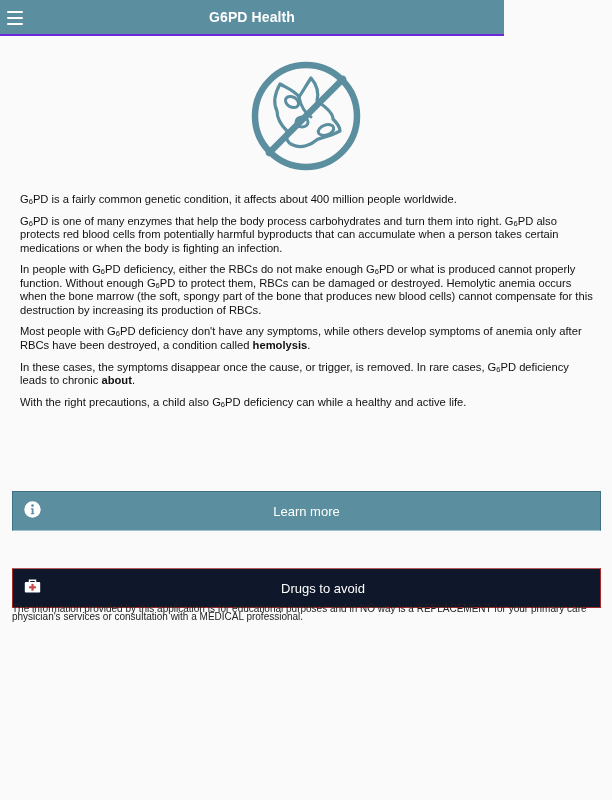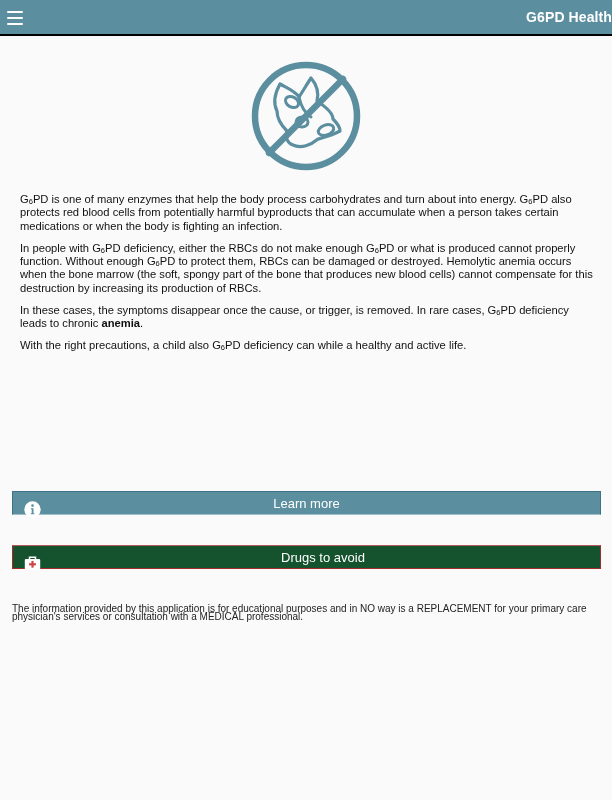--- a/index.html
+++ b/index.html
@@ -1,45 +1,45 @@
 <!DOCTYPE html>
 <html><head>
 <meta charset="utf-8">
 <style>
   * { box-sizing: border-box; margin: 0; padding: 0; }
   html, body { width: 612px; height: 800px; background: #fafafa; overflow: hidden; }
   body { font-family: "Liberation Sans", sans-serif; color: #111; position: relative; }
 
   .appbar {
-    position: absolute; left: 0; top: 0; width: 612px; height: 36px;
-    background: #5b8e9f; border-bottom: 2px solid #000000;
-    display: flex; align-items: center; justify-content: flex-end;
+    position: absolute; left: 0; top: 0; width: 504px; height: 36px;
+    background: #5b8e9f; border-bottom: 2px solid #6d28d9;
+    display: flex; align-items: center; justify-content: center;
   }
   .menu-btn {
     position: absolute; left: 7px; top: 11px; width: 16px; height: 14px;
     display: flex; flex-direction: column; justify-content: space-between; cursor: pointer;
   }
   .menu-btn span { display: block; height: 2px; background: #fff; border-radius: 1px; }
   .app-title { color: #fff; font-size: 14px; font-weight: bold; letter-spacing: 0.1px; }
 
   .hero { position: absolute; left: 247px; top: 57px; width: 118px; height: 118px; }
 
   .content { position: absolute; left: 20px; top: 193px; width: 578px; font-size: 11.2px; line-height: 13.4px; color: #111; }
   .content p { margin-bottom: 8.4px; }
   .content sub { font-size: 7.5px; vertical-align: -1px; line-height: 0; }
   .content b { font-weight: bold; }
 
   .btn {
-    position: absolute; left: 12px; width: 589px; height: 24px;
+    position: absolute; left: 12px; width: 589px; height: 40px;
     display: flex; align-items: center; justify-content: center;
     color: #fff; font-size: 13px; cursor: pointer;
   }
   .btn .ico { position: absolute; left: 11px; top: 9px; width: 17px; height: 17px; }
   .btn-learn { top: 491px; background: #5b8e9f; border: 1px solid #3f7284; border-bottom: 1px solid #9fc0cb; }
-  .btn-drugs { top: 545px; background: #14532d; border: 1px solid #a52a2c; border-top: 1px solid #b8585a; padding-left: 33px; }
+  .btn-drugs { top: 568px; background: #0f172a; border: 1px solid #a52a2c; border-top: 1px solid #b8585a; padding-left: 33px; }
 
   .disclaimer {
     position: absolute; left: 12px; top: 605px; width: 590px;
     font-size: 10px; line-height: 8.4px; color: #222;
   }
 </style>
 </head>
 <body>
 
 <header class="appbar">
@@ -62,23 +62,25 @@
       <ellipse cx="79" cy="73" rx="8" ry="5" transform="rotate(-20 79 73)" stroke-width="3"></ellipse>
       <path d="M52 40 C54 50 58 56 64 60" stroke-width="3"></path>
 
       <circle cx="59" cy="59" r="51" stroke-width="6.5"></circle>
       <line x1="96" y1="22" x2="22" y2="96" stroke-width="6.5"></line>
     </g>
   </svg>
 </div>
 
 <div class="content" id="content">
-    <p><span>G</span><sub>6</sub><span>PD is one of many enzymes that help the body process carbohydrates and turn about into energy. G</span><sub>6</sub><span>PD also protects red blood cells from potentially harmful byproducts that can accumulate when a person takes certain medications or when the body is fighting an infection.</span></p>
+    <p><span>G</span><sub>6</sub><span>PD is a fairly common genetic condition, it affects about 400 million people worldwide.</span></p>
+    <p><span>G</span><sub>6</sub><span>PD is one of many enzymes that help the body process carbohydrates and turn them into right. G</span><sub>6</sub><span>PD also protects red blood cells from potentially harmful byproducts that can accumulate when a person takes certain medications or when the body is fighting an infection.</span></p>
     <p><span>In people with G</span><sub>6</sub><span>PD deficiency, either the RBCs do not make enough G</span><sub>6</sub><span>PD or what is produced cannot properly function. Without enough G</span><sub>6</sub><span>PD to protect them, RBCs can be damaged or destroyed. Hemolytic anemia occurs when the bone marrow (the soft, spongy part of the bone that produces new blood cells) cannot compensate for this destruction by increasing its production of RBCs.</span></p>
-    <p><span>In these cases, the symptoms disappear once the cause, or trigger, is removed. In rare cases, G</span><sub>6</sub><span>PD deficiency leads to chronic </span><b>anemia</b><span>.</span></p>
+    <p><span>Most people with G</span><sub>6</sub><span>PD deficiency don't have any symptoms, while others develop symptoms of anemia only after RBCs have been destroyed, a condition called </span><b>hemolysis</b><span>.</span></p>
+    <p><span>In these cases, the symptoms disappear once the cause, or trigger, is removed. In rare cases, G</span><sub>6</sub><span>PD deficiency leads to chronic </span><b>about</b><span>.</span></p>
     <p><span>With the right precautions, a child also G</span><sub>6</sub><span>PD deficiency can while a healthy and active life.</span></p>
   </div>
 
 <div class="btn btn-learn">
   <span class="ico">
     <svg width="17" height="17" viewBox="0 0 17 17">
       <circle cx="8.5" cy="8.5" r="8.2" fill="#fff"></circle>
       <circle cx="8.5" cy="4.6" r="1.3" fill="#5b8e9f"></circle>
       <path d="M6.8 7.2 H9.5 V12.3 H10.4 V13.3 H6.8 V12.3 H7.7 V8.2 H6.8 Z" fill="#5b8e9f"></path>
     </svg>

